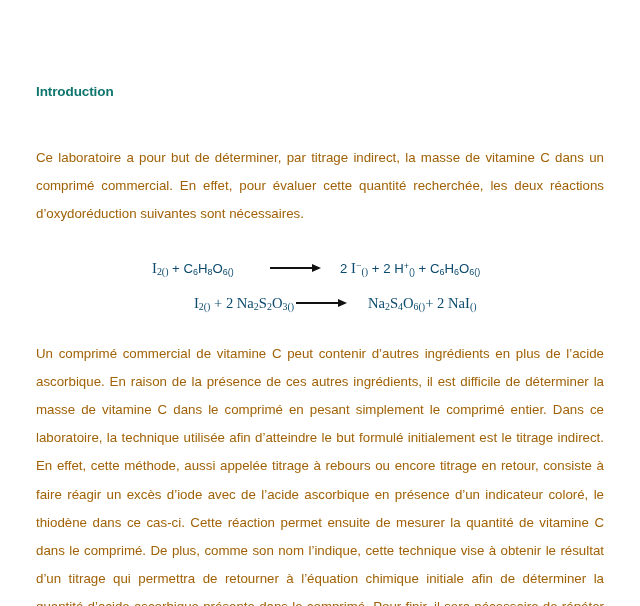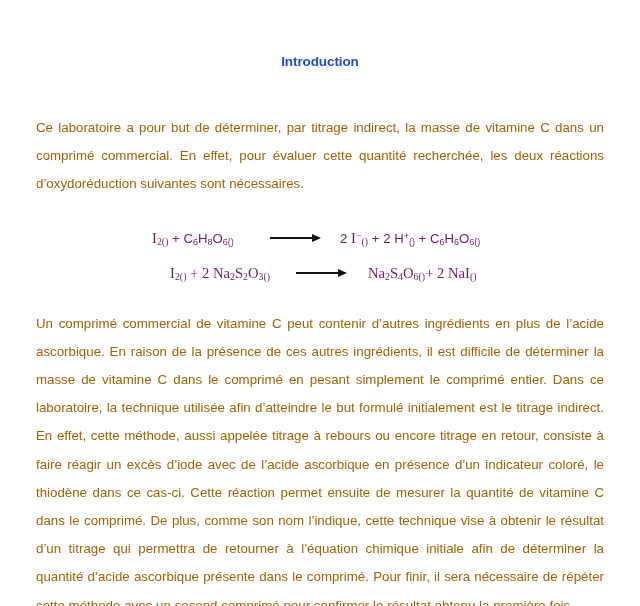--- a/index.html
+++ b/index.html
@@ -30,25 +30,24 @@
     top: 0;
     width: 568px;
   }
 
   
   .heading {
     font-family: "Liberation Sans", sans-serif;
     font-size: 13.5px;
     font-weight: bold;
     letter-spacing: -0.1px;
-    color: #1d4ed8;
+    color: #0f766e;
     margin: 0;
-    padding-top: 54px;
+    padding-top: 84px;
     line-height: 16px;
-    text-align: center;
   }
 
   
   .para {
     font-family: "Liberation Sans", sans-serif;
     font-size: 13.3px;
     line-height: 28.2px;
     text-align: justify;
     text-justify: inter-word;
     color: #a16207;
@@ -69,36 +68,36 @@
     padding-top: 21px;
     padding-left: 116px;
   }
 
   .equation-row {
     display: block;
     white-space: nowrap;
     line-height: 35px;
     height: 35px;
     font-size: 13.2px;
-    color: #701a75;
+    color: #0c4a6e;
   }
 
   .eq-left,
   .eq-right {
     display: inline-block;
     vertical-align: middle;
   }
 
   
   .eq1 .eq-left  { width: 116px; text-align: left; }
   .eq1 .eq-right { padding-left: 16px; }
 
   
   .eq2 { padding-left: 18px; }
-  .eq2 .eq-left  { width: 124px; text-align: left; }
+  .eq2 .eq-left  { width: 124px; text-align: right; }
   .eq2 .eq-right { padding-left: 18px; text-align: right; }
 
   .serif {
     font-family: "Liberation Serif", "DejaVu Serif", serif;
     font-size: 14.6px;
   }
   .sans {
     font-family: "Liberation Sans", sans-serif;
     font-size: 13.2px;
     font-weight: normal;

